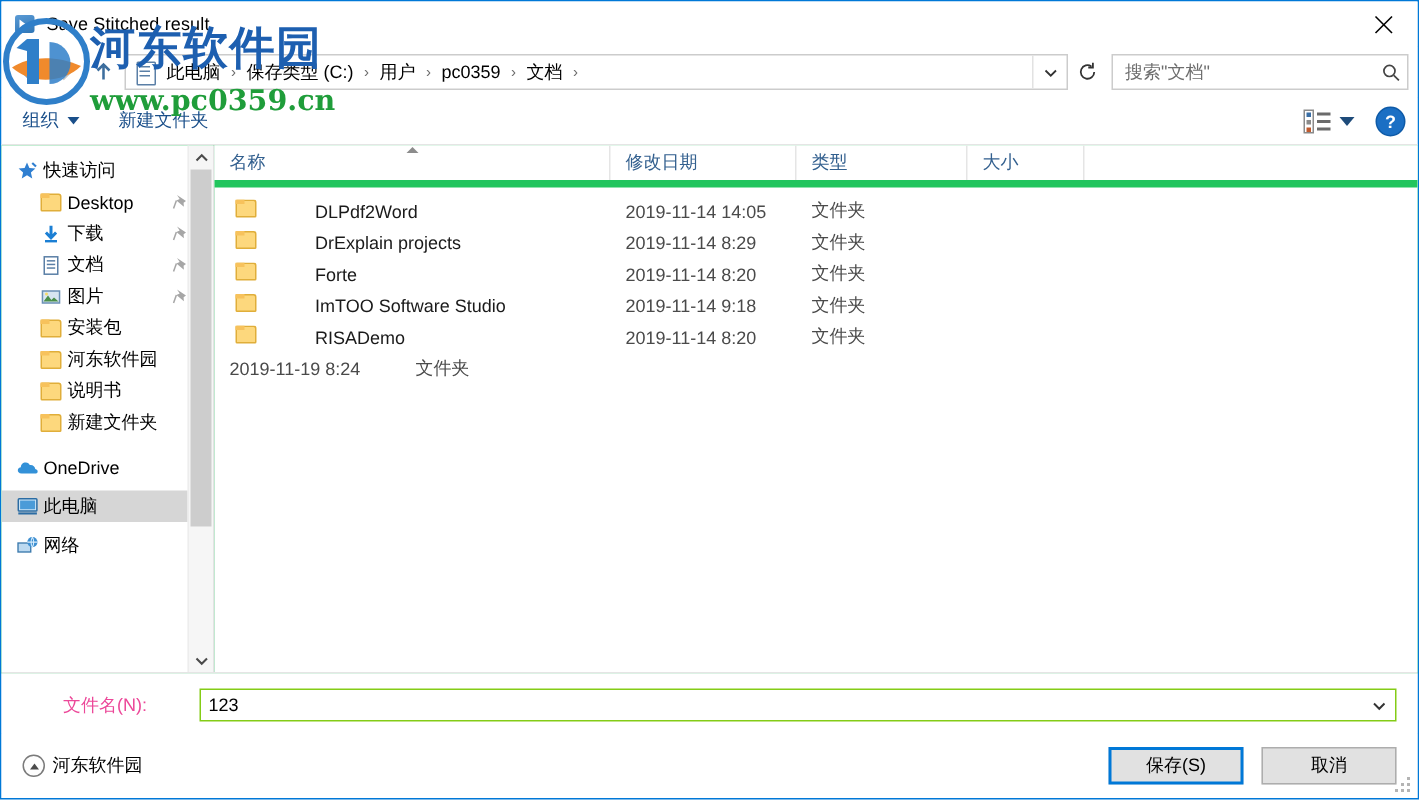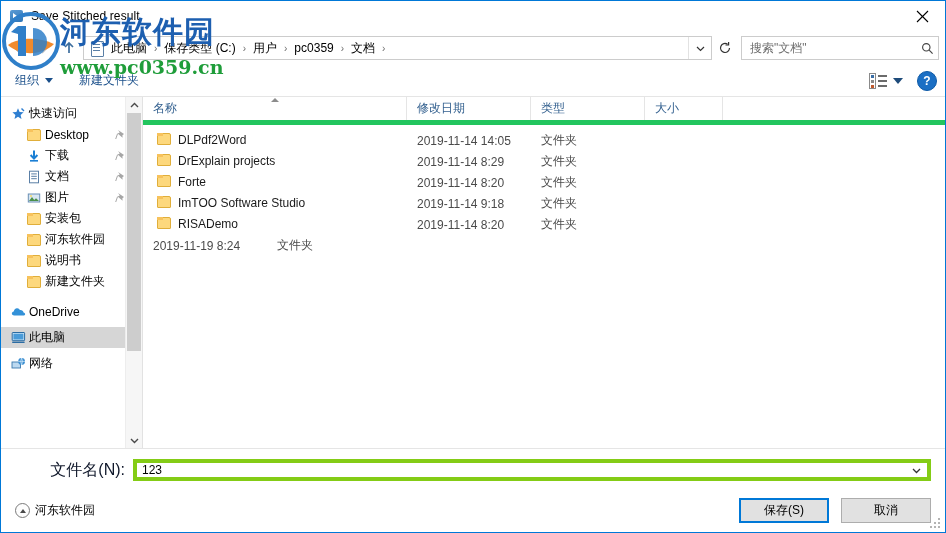--- a/index.html
+++ b/index.html
@@ -201,44 +201,44 @@
   .fl-col.c-rest{flex:1;border-right:none;}
   .sort-caret{
     position:absolute;left:50%;top:1px;margin-left:-4px;
     width:0;height:0;border-left:4px solid transparent;border-right:4px solid transparent;
     border-bottom:4px solid #8c8c8c;
   }
   .fl-rows{flex:1;overflow:hidden;padding-top:5px;}
   .fl-row{height:21px;display:flex;align-items:center;}
   .fl-cell{
     box-sizing:border-box;font-size:12px;color:#1a1a1a;
-    padding-left:10px;white-space:nowrap;overflow:hidden;display:flex;
+    padding-left:10px;white-space:nowrap;overflow:hidden;display:flex;align-items:center;gap:32px;
   }
   .fl-cell.c-name{width:264px;min-width:264px;padding-left:14px;}
   .fl-cell.c-date{width:124px;min-width:124px;color:#4a4a4a;}
   .fl-cell.c-type{width:114px;min-width:114px;color:#4a4a4a;}
   .fl-cell.c-size{width:78px;min-width:78px;}
   .fl-name-ico{margin-right:7px;flex:none;}
 
   
   .form{
     padding:10px 14px 0 14px;box-sizing:border-box;background:#fff;
   }
   .form-row{
     display:flex;align-items:center;height:22px;margin-bottom:8px;
   }
   .form-label{
-    width:118px;min-width:118px;text-align:right;padding-right:8px;
-    font-size:16px;color:#0f172a;box-sizing:border-box;white-space:nowrap;
+    width:118px;min-width:118px;text-align:center;padding-right:8px;
+    font-size:12px;color:#ec4899;box-sizing:border-box;white-space:nowrap;
   }
   .combo{
     flex:1;height:22px;display:flex;align-items:center;box-sizing:border-box;
     min-width:0;
   }
-  .combo.filename{border:4px solid #84cc16;background:#ffffff;}
+  .combo.filename{border:1px solid #84cc16;background:#ffffff;}
   .combo.savetype{border:1px solid #a9a9a9;background:#dcdcdc;}
   .combo-val{
     flex:1;font-size:12px;color:#000;padding-left:5px;white-space:nowrap;overflow:hidden;
   }
   .combo-arrow{
     width:22px;height:20px;display:flex;align-items:center;justify-content:center;
     flex:none;color:#333;
   }
 
   

